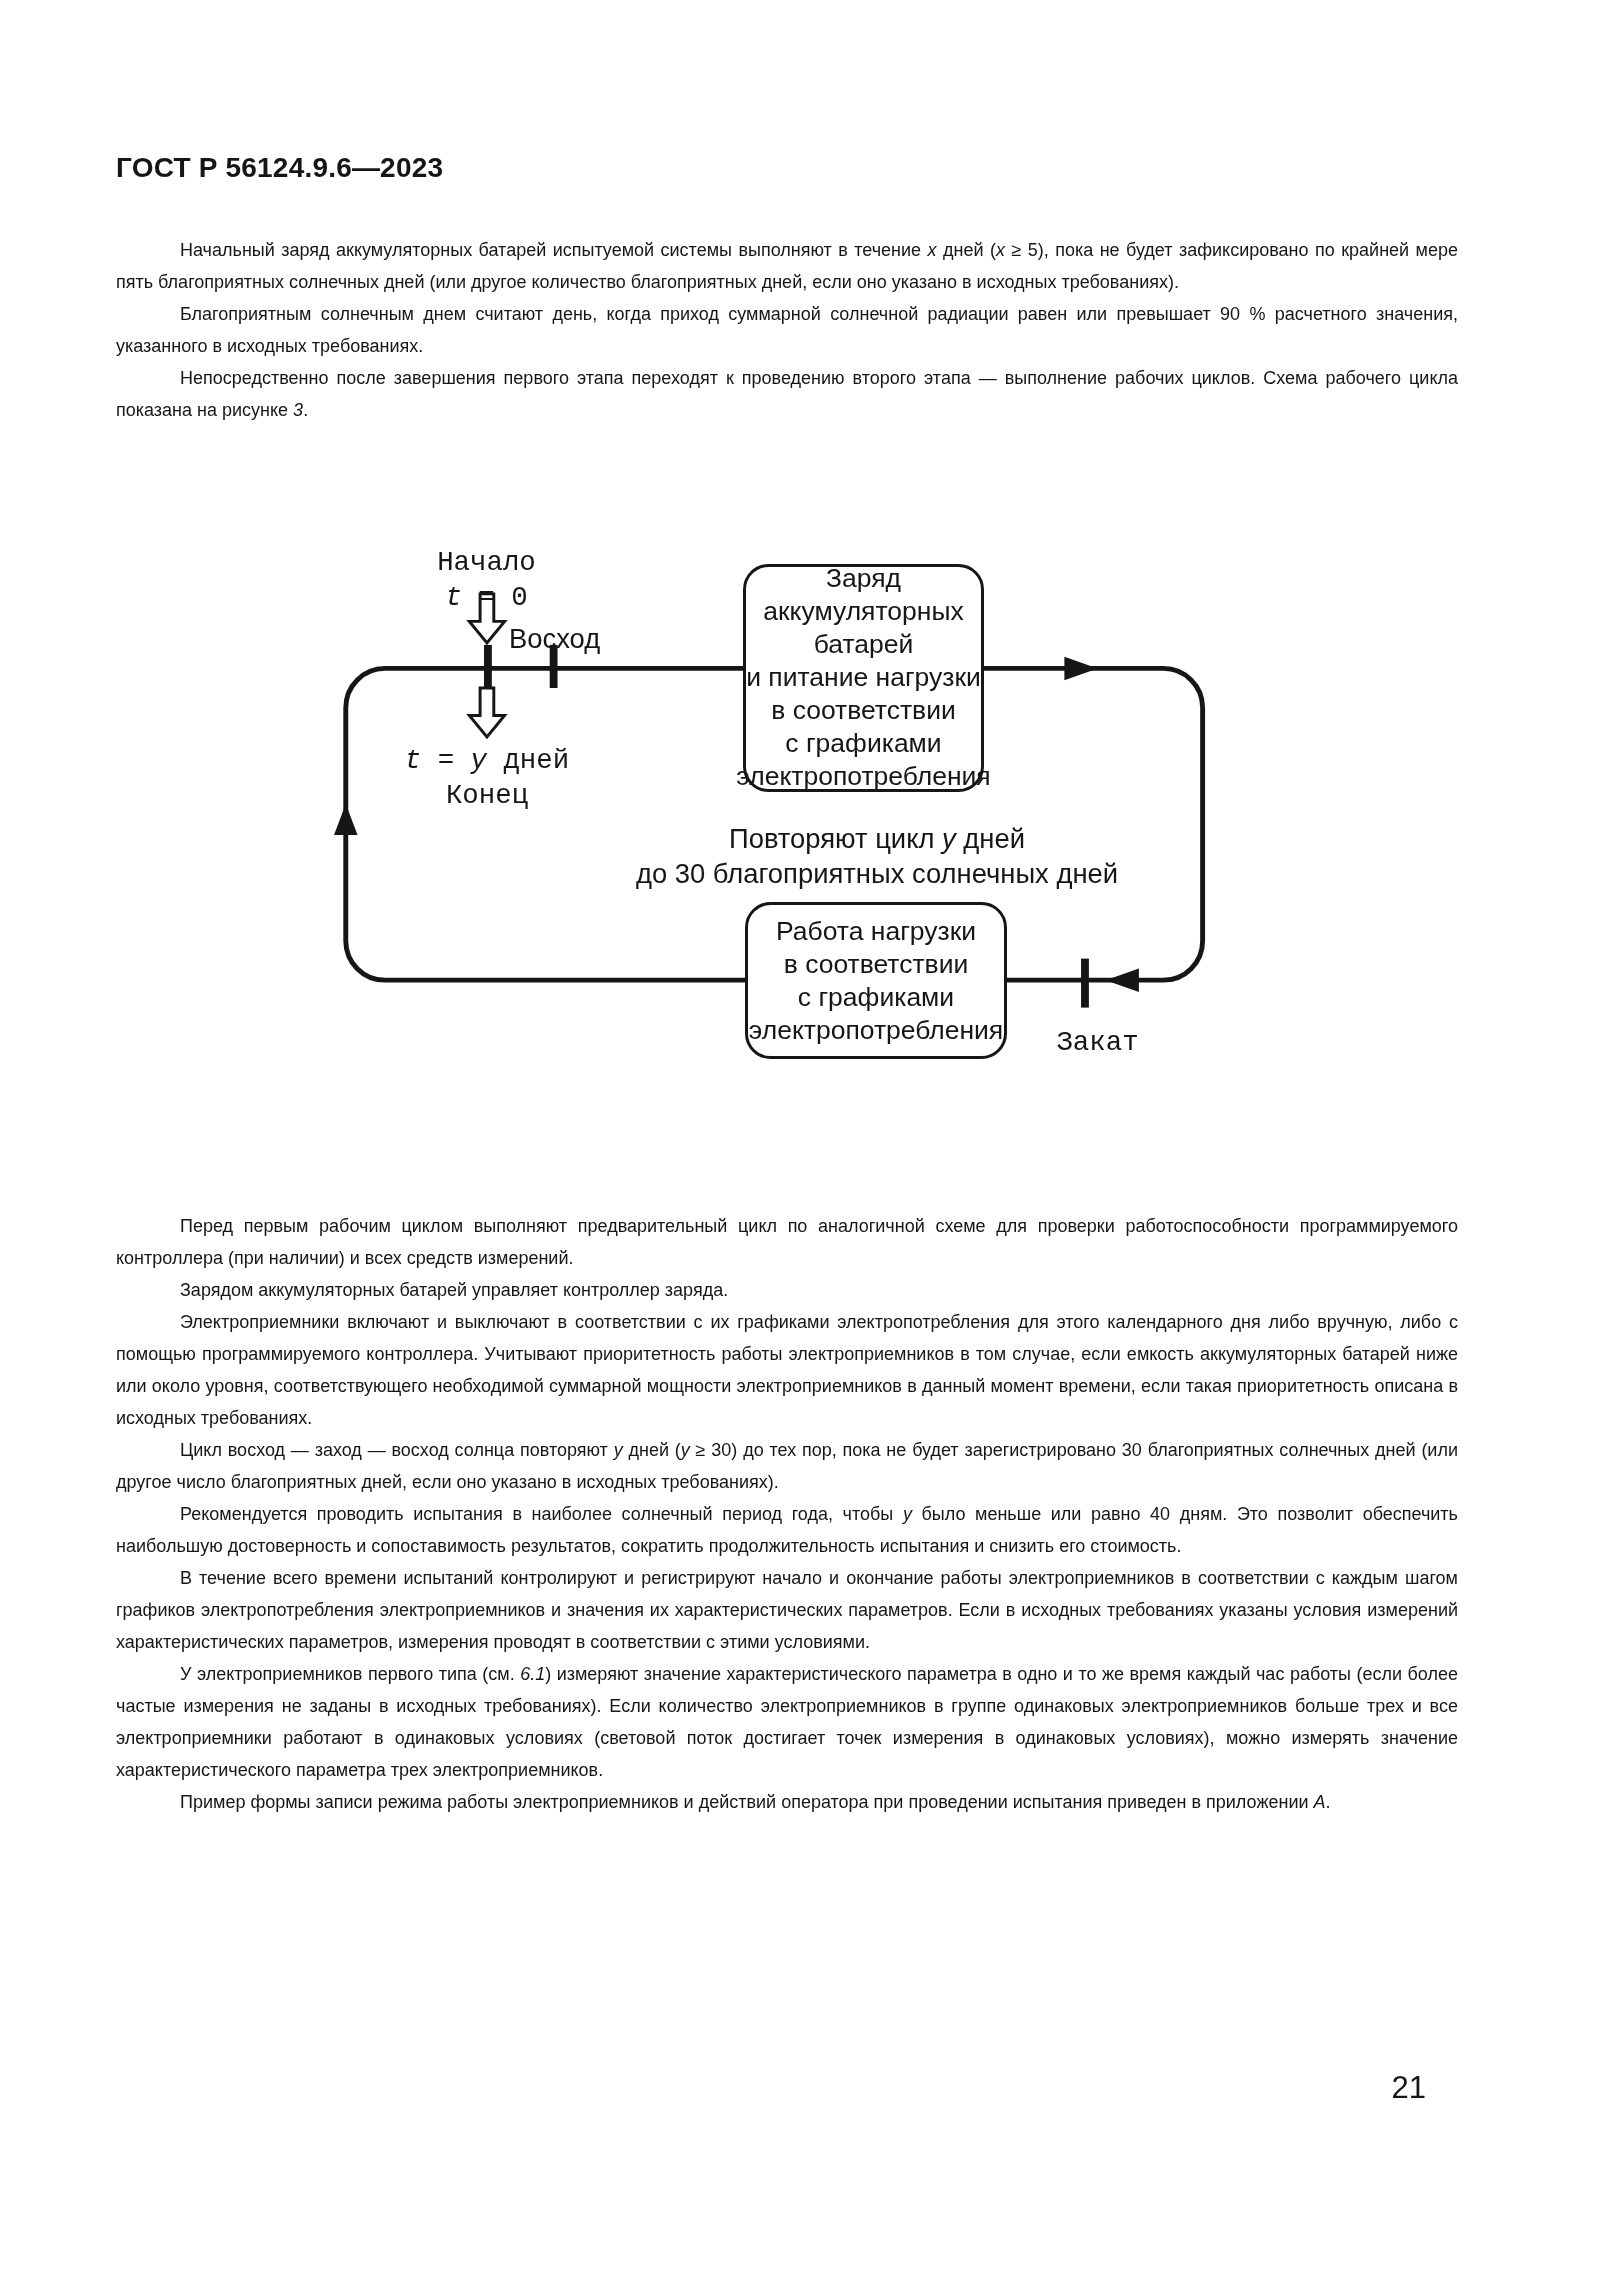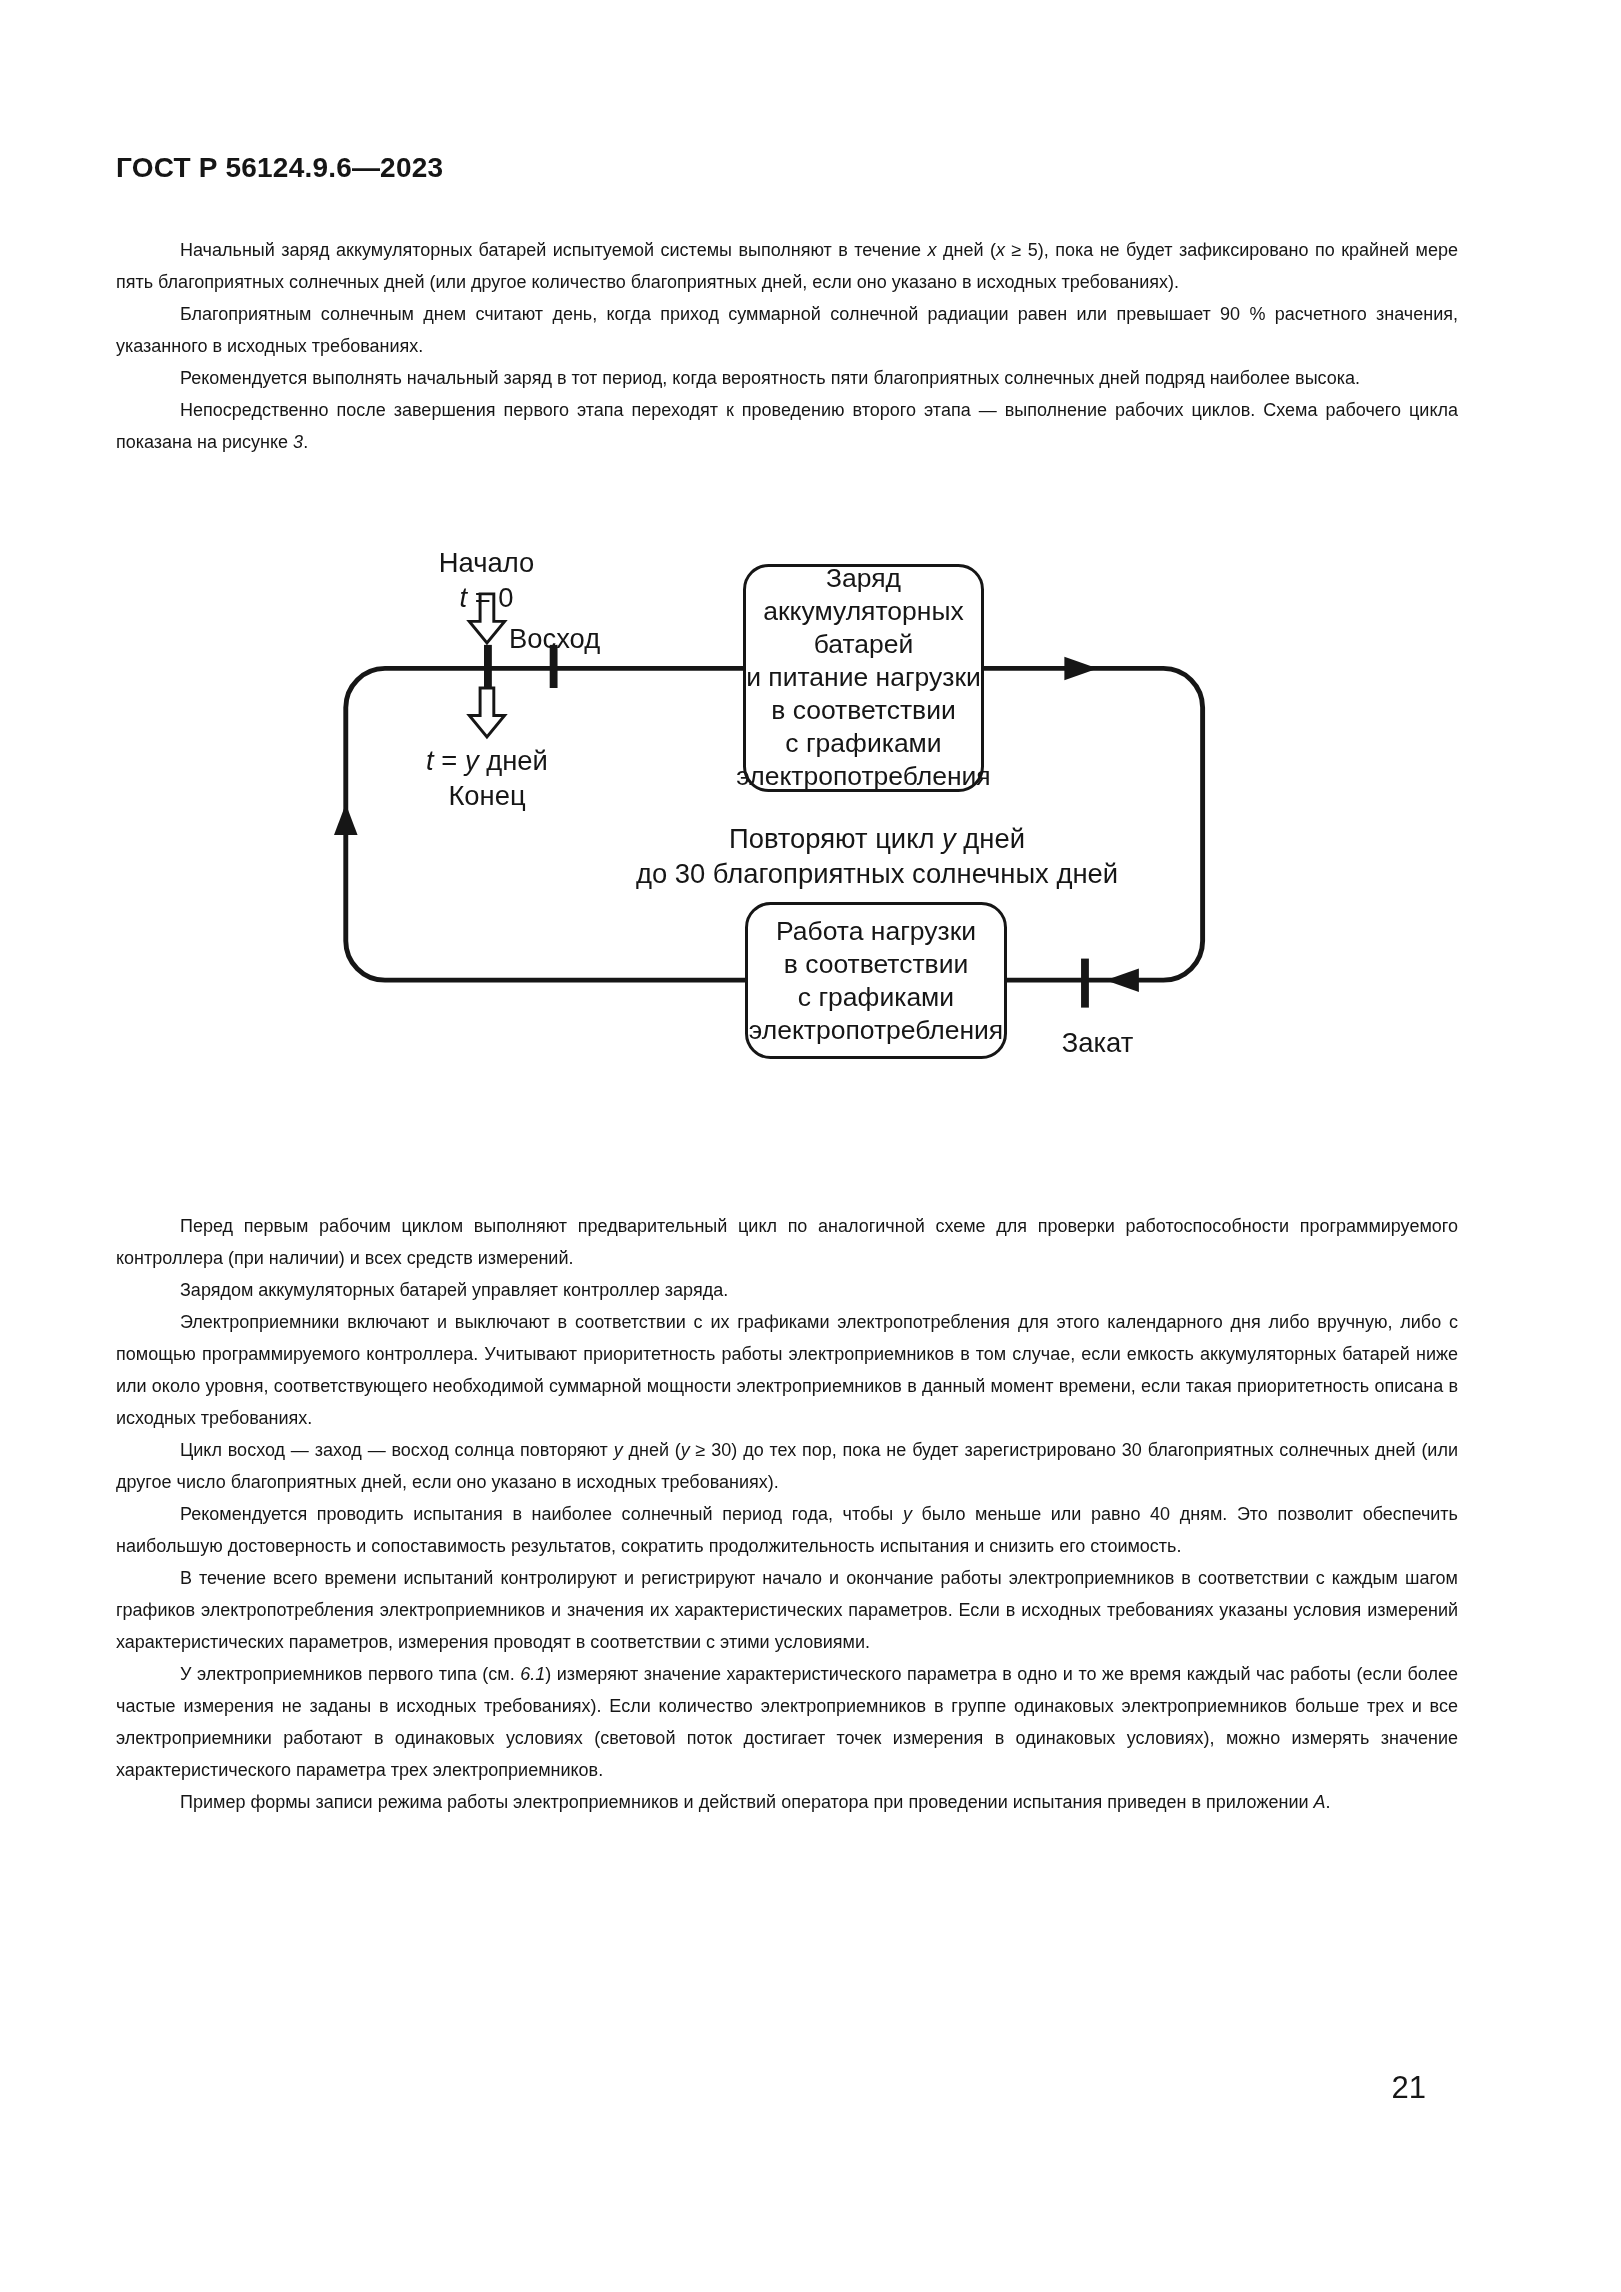--- a/index.html
+++ b/index.html
@@ -22,42 +22,41 @@
     position:absolute;left:333px;top:539px;width:902px;height:549px;
     font-size:27.4px;line-height:35px;
   }
   .diagram svg{position:absolute;left:0;top:0;}
   .dbox{
     position:absolute;background:#ffffff;border:3.9px solid #161616;border-radius:25.5px;
     display:flex;flex-direction:column;justify-content:center;align-items:center;
     text-align:center;font-size:26.5px;line-height:33px;box-sizing:border-box;
   }
   .dlabel{position:absolute;white-space:nowrap;}
-  .dlabel.center{text-align:center;}
+  .dlabel.center{text-align:center;font-family:Liberation Mono, monospace;}
   .repeat-note{position:absolute;text-align:center;}
   .fig-caption{
     position:absolute;top:1104px;left:116px;width:1342px;
     text-align:center;font-size:24.5px;line-height:35px;
   }
   .page-number{
     position:absolute;top:2070px;left:116px;width:1310px;
     text-align:right;font-size:31px;
   }
 </style>
 </head>
 <body>
 
 <div class="page">
 
   <div class="doc-header">ГОСТ Р 56124.9.6—2023</div>
 
   <div class="textblock" style="top:234px;">
     <p><span>Начальный заряд аккумуляторных батарей испытуемой системы выполняют в течение </span><span class="it">x</span><span> дней (</span><span class="it">x</span><span> ≥ 5), пока не будет зафиксировано по крайней мере пять благоприятных солнечных дней (или другое количество благоприятных дней, если оно указано в исходных требованиях).</span></p>
     <p><span>Благоприятным солнечным днем считают день, когда приход суммарной солнечной радиации равен или превышает 90 % расчетного значения, указанного в исходных требованиях.</span></p>
-    <p><span>Рекомендуется выполнять начальный заряд в тот период, когда вероятность пяти благоприятных солнечных дней подряд наиболее высока.</span></p>
     <p><span>Непосредственно после завершения первого этапа переходят к проведению второго этапа — выполнение рабочих циклов. Схема рабочего цикла показана на рисунке </span><span class="it">3</span><span>.</span></p>
   </div>
 
   <div class="diagram">
     <svg width="902" height="549" viewBox="0 0 920 560">
       <rect x="13" y="132" width="874" height="318" rx="40" fill="none" stroke="#161616" stroke-width="5"></rect>
       <line x1="158" y1="108" x2="158" y2="152" stroke="#161616" stroke-width="8"></line>
       <line x1="225" y1="108" x2="225" y2="152" stroke="#161616" stroke-width="8"></line>
       <line x1="767" y1="428" x2="767" y2="478" stroke="#161616" stroke-width="8"></line>
       <polygon points="746,120 746,144 780,132" fill="#161616"></polygon>

